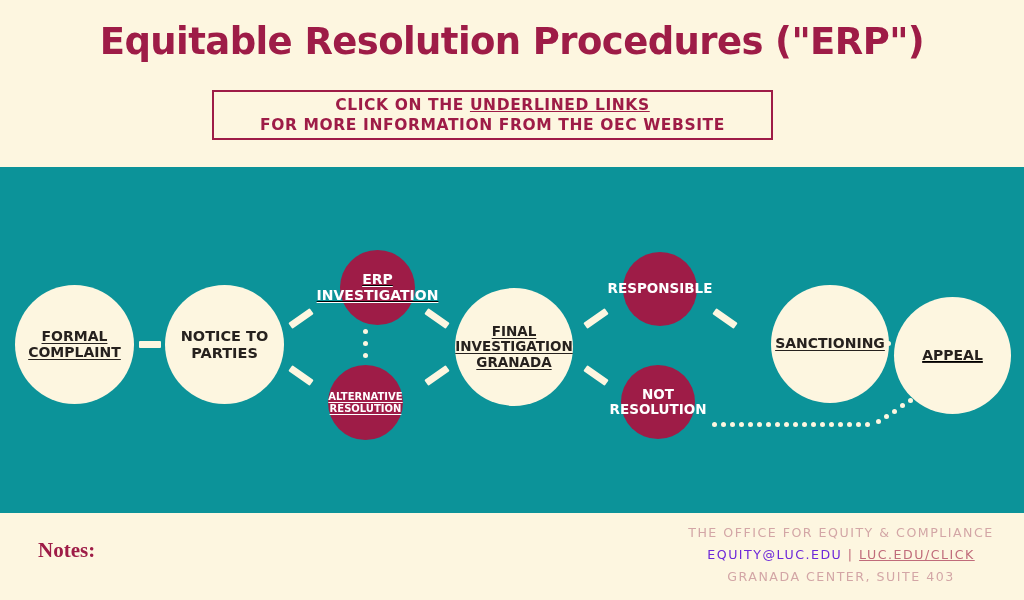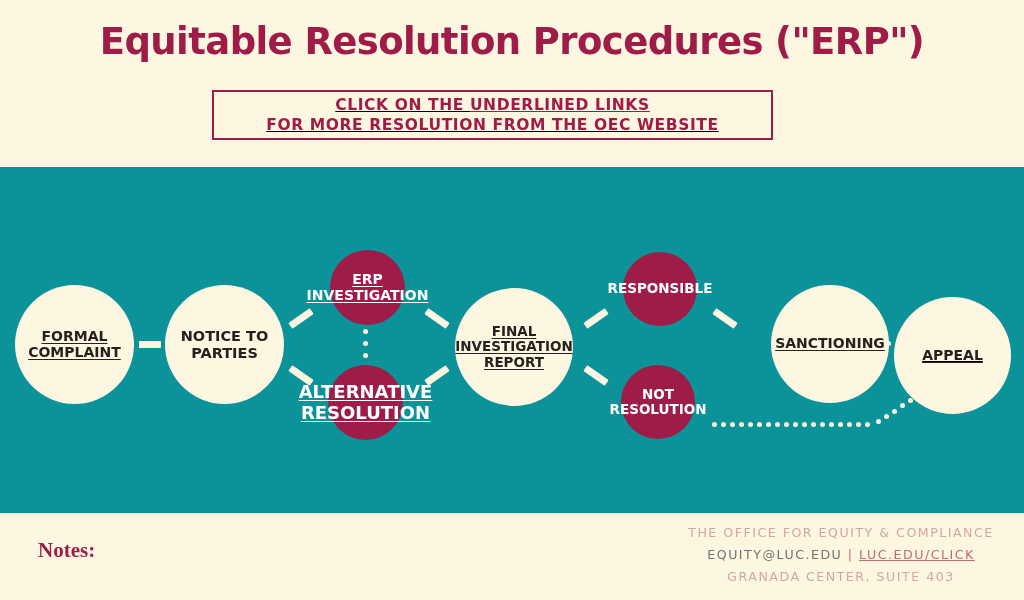--- a/index.html
+++ b/index.html
@@ -46,21 +46,20 @@
     position: absolute;
     left: 212px; top: 90px;
     width: 561px;
     height: 50px;
     border: 2px solid #9E1C47;
     box-sizing: border-box;
     display: flex;
     flex-direction: column;
     align-items: center;
     justify-content: center;
-    text-decoration: underline;
   }
   .cta-line {
     font-family: "DejaVu Sans", sans-serif;
     font-size: 15.5px;
     font-weight: bold;
     letter-spacing: 0.6px;
     color: #9E1C47;
     line-height: 20px;
     white-space: nowrap;
   }
@@ -148,38 +147,38 @@
     right: 8px; top: 522px;
     width: 350px;
     text-align: center;
     font-family: "DejaVu Sans", sans-serif;
     font-size: 12.6px;
     letter-spacing: 1.5px;
     color: #D3A6A6;
     line-height: 22px;
   }
   .contact .row2 { color: #C89292; }
-  .contact .eq { color: #737373; }
+  .contact .eq { color: #6d28d9; }
   .contact .sep { color: #C06B7A; }
   .contact .site {
     color: #C06B7A;
     text-decoration: underline;
   }
 </style>
 </head>
 <body>
 
 <div class="page">
 
   <div class="header">
     <div class="title">Equitable Resolution Procedures ("ERP")</div>
 
     <div class="cta-box">
       <div class="cta-line"><span>CLICK ON THE </span><span class="lnk">UNDERLINED LINKS</span></div>
-      <div class="cta-line">FOR MORE RESOLUTION FROM THE OEC WEBSITE</div>
+      <div class="cta-line">FOR MORE INFORMATION FROM THE OEC WEBSITE</div>
     </div>
   </div>
 
   <div class="band">
     <div class="diagram" id="diagram">
 
       <div class="dash" style="left:139px; top:174px; width:22px; height:7px;"></div>
 
       <div class="dash" style="left:288px; top:148px; width:26px; height:7px; transform:rotate(-35deg);"></div>
 
@@ -236,32 +235,32 @@
         </div>
 
     <div class="node cream" style="left: 15px; top: 118px; width: 119px; height: 119px;">
           <span class="lbl u" style="font-size: 14px;">FORMAL
 COMPLAINT</span>
         </div>
         <div class="node cream" style="left: 165px; top: 118px; width: 119px; height: 119px;">
           <span class="lbl" style="font-size: 14.5px;">NOTICE TO
 PARTIES</span>
         </div>
-        <div class="node maroon" style="left: 330px; top: 83px; width: 75px; height: 75px;">
+        <div class="node maroon" style="left: 340px; top: 83px; width: 75px; height: 75px; text-decoration: underline;">
           <span class="lbl u" style="font-size: 14px;">ERP
 INVESTIGATION</span>
         </div>
         <div class="node maroon" style="left: 328px; top: 198px; width: 75px; height: 75px;">
-          <span class="lbl u" style="font-size: 18px;">ALTERNATIVE
+          <span class="lbl u" style="font-size: 10px;">ALTERNATIVE
 RESOLUTION</span>
         </div>
         <div class="node cream" style="left: 455px; top: 121px; width: 118px; height: 118px;">
           <span class="lbl u" style="font-size: 13.5px;">FINAL
 INVESTIGATION
-REPORT</span>
+GRANADA</span>
         </div>
         <div class="node maroon" style="left: 623px; top: 85px; width: 74px; height: 74px;">
           <span class="lbl" style="font-size: 13.5px;">RESPONSIBLE</span>
         </div>
         <div class="node maroon" style="left: 621px; top: 198px; width: 74px; height: 74px;">
           <span class="lbl" style="font-size: 13.5px;">NOT
 RESOLUTION</span>
         </div>
         <div class="node cream" style="left: 747px; top: 118px; width: 118px; height: 118px; margin-left: 24px;">
           <span class="lbl u" style="font-size: 14px;">SANCTIONING</span>

